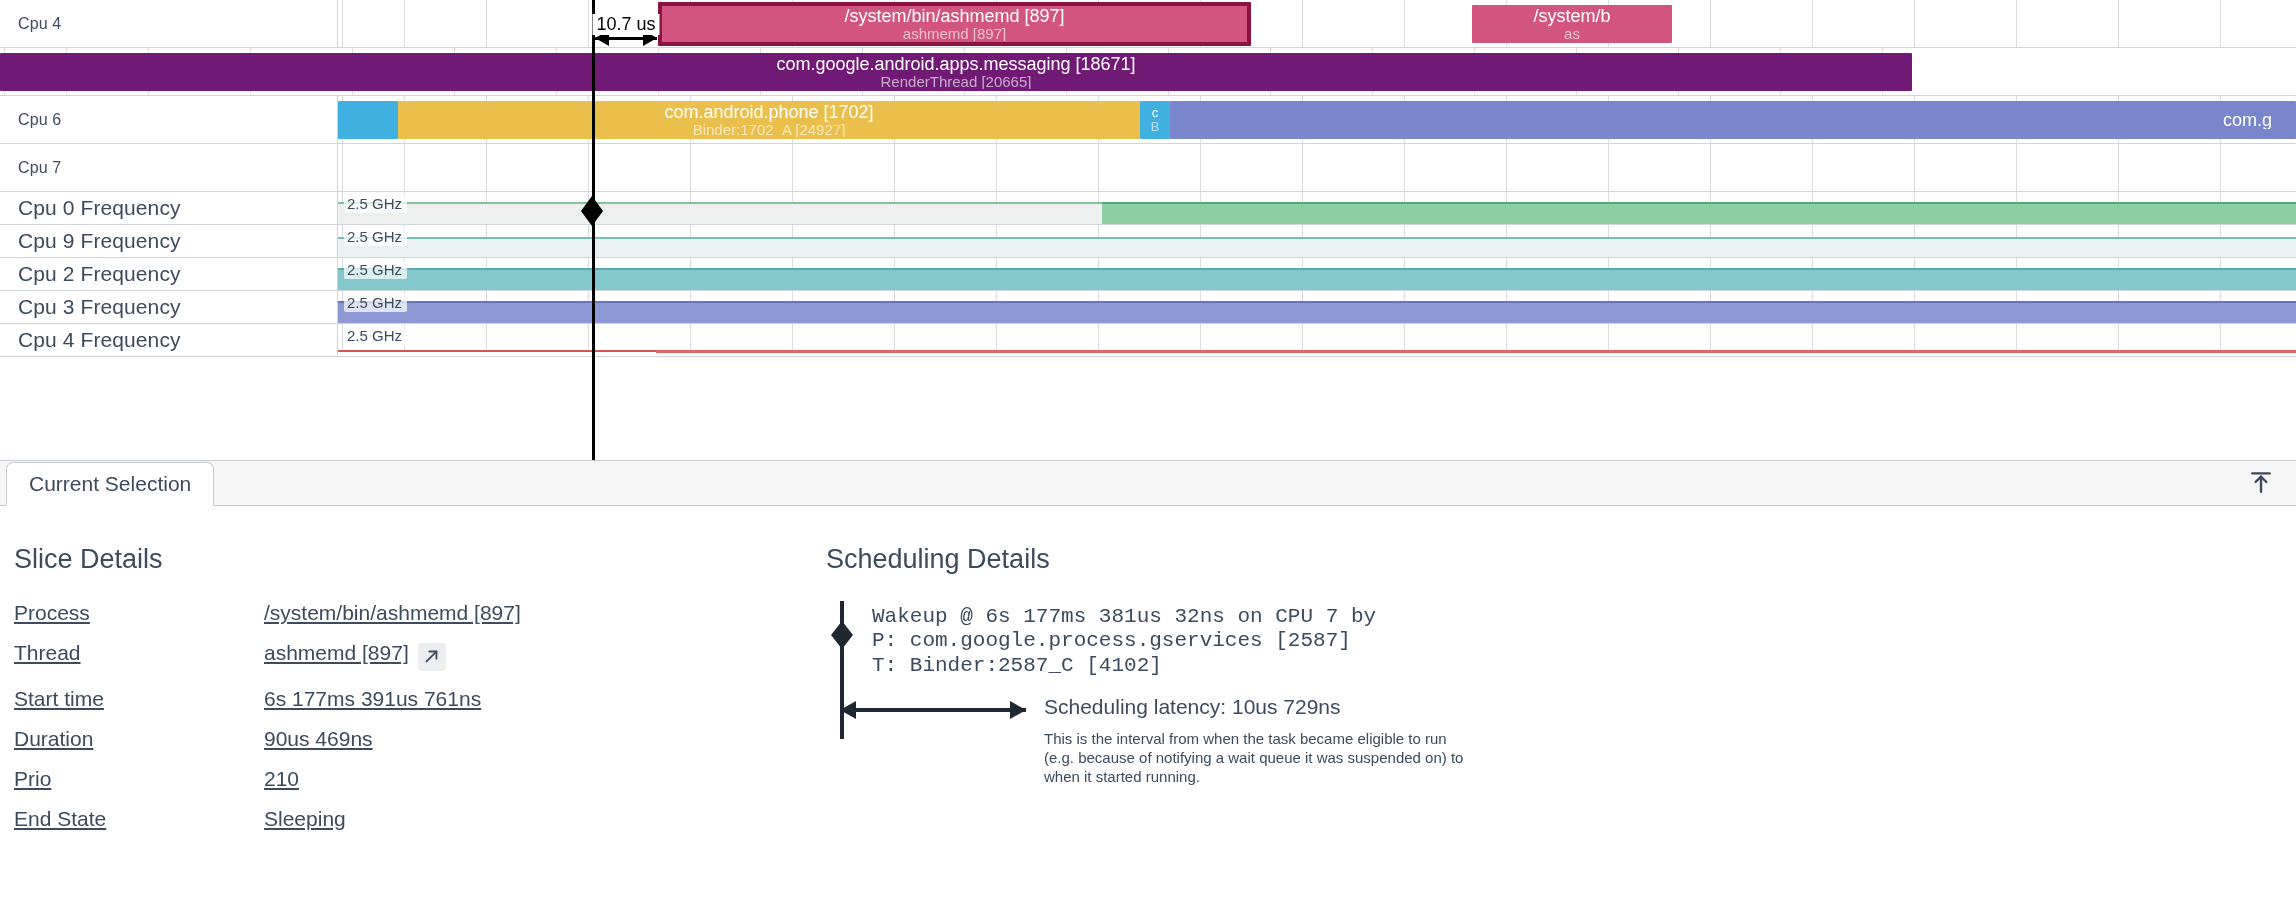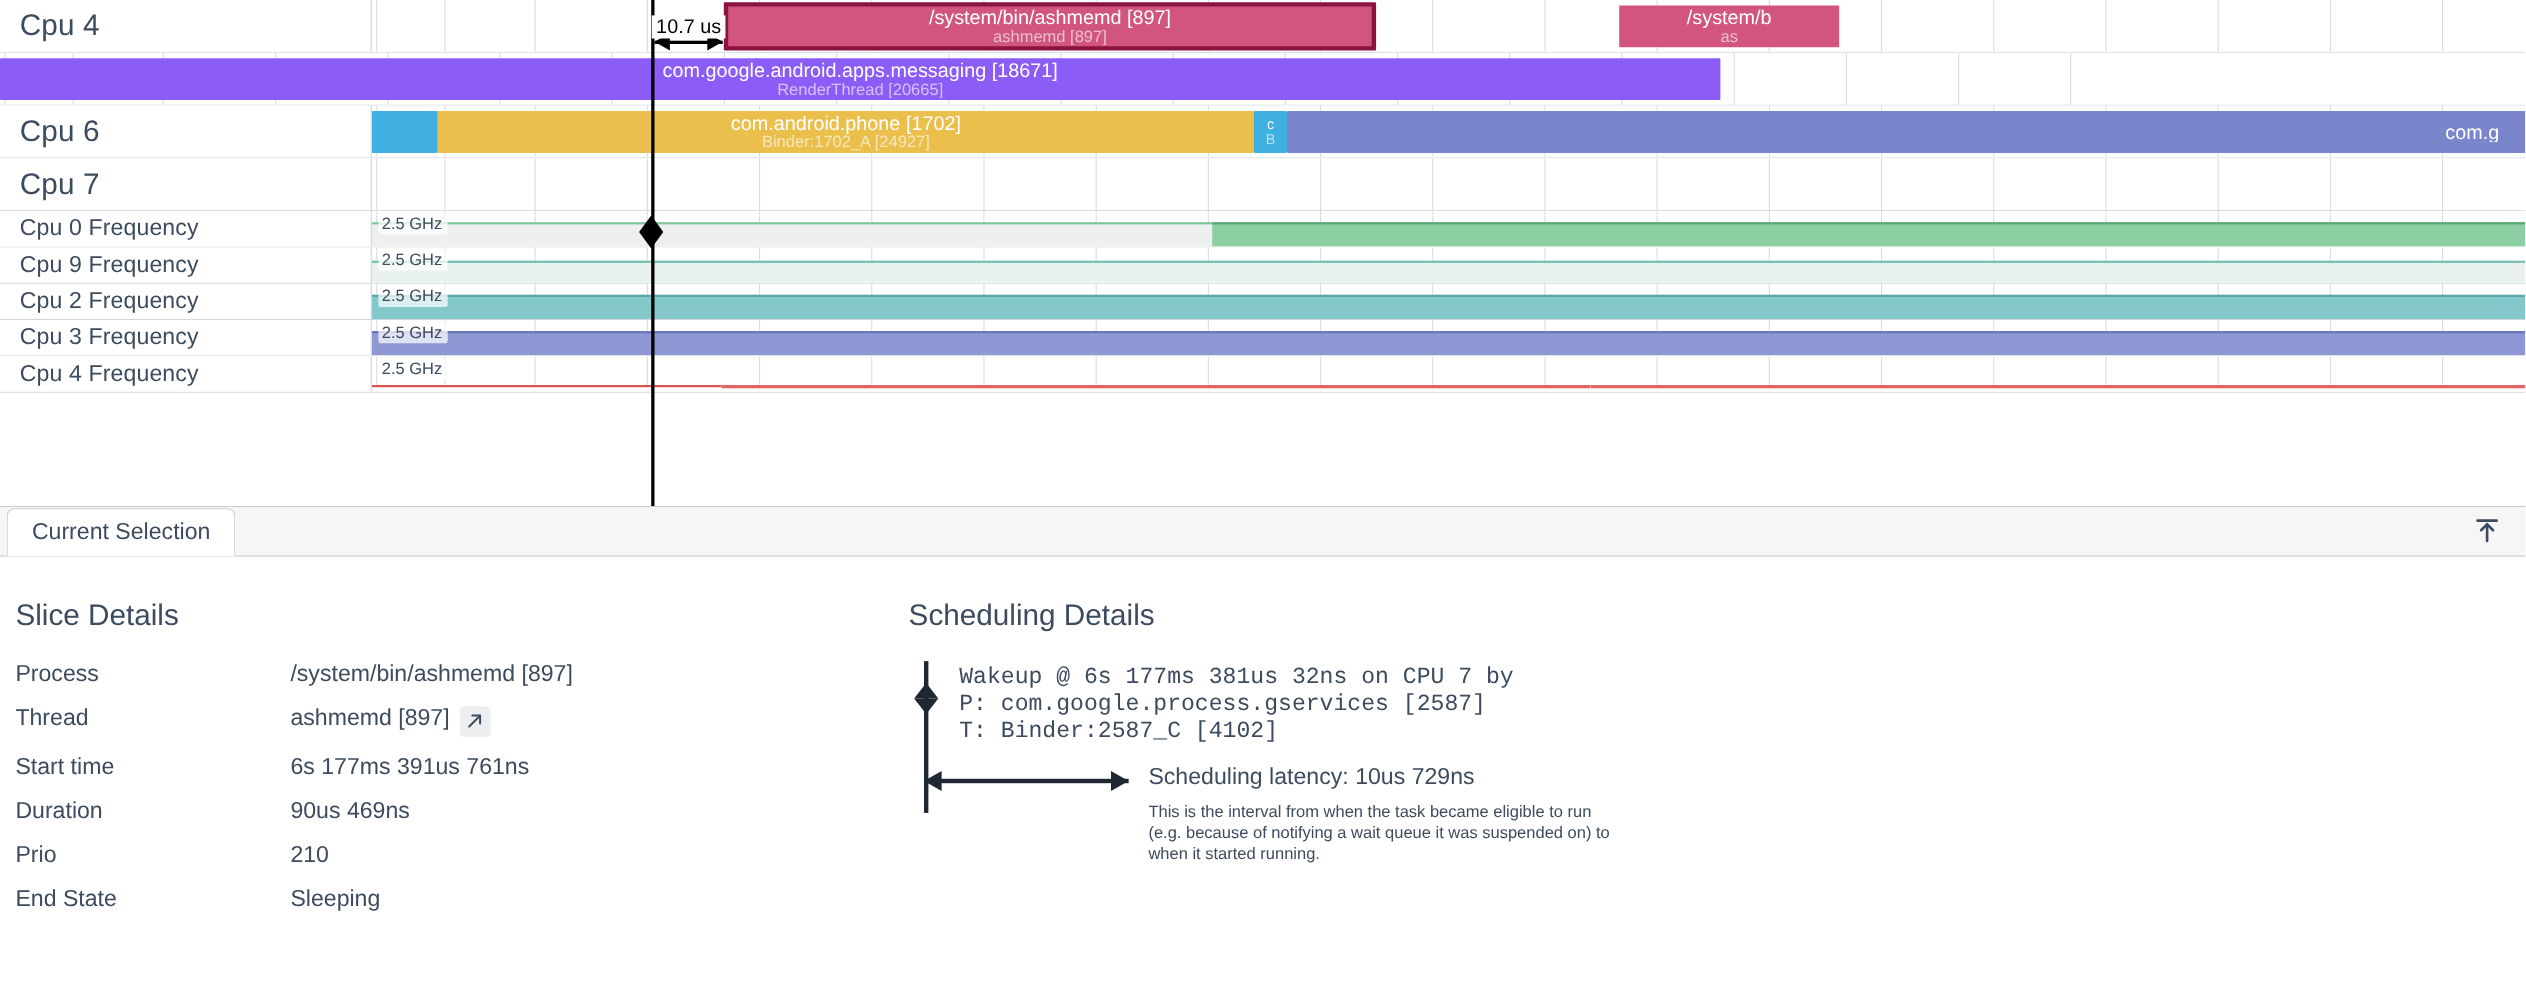--- a/index.html
+++ b/index.html
@@ -31,21 +31,21 @@
     width: 338px;
     min-width: 338px;
     display: flex;
     align-items: center;
     padding-left: 18px;
     border-right: 1px solid #cfd5da;
     background: #fff;
     z-index: 5;
   }
   .track-title {
-    font-size: 27px;
+    font-size: 16px;
     color: #3c4b5d;
     letter-spacing: .1px;
     white-space: nowrap;
   }
   .track-canvas {
     position: relative;
     flex: 1;
     overflow: hidden;
     background: #fff;
   }
@@ -209,20 +209,21 @@
   }
   .kv { display: table; border-collapse: collapse; }
   .kv-row { display: table-row; }
   .kv-k, .kv-v {
     display: table-cell;
     font-size: 21px;
     color: #3c4b5d;
     padding: 0 0 16px 0;
     vertical-align: top;
     white-space: nowrap;
+    text-decoration: underline;
   }
   .kv-k { width: 250px; }
   .kv-v { padding-left: 0; }
   .goto-btn {
     display: inline-flex;
     align-items: center; justify-content: center;
     width: 28px; height: 28px;
     margin-left: 9px;
     background: #eceef0;
     border-radius: 4px;
@@ -332,21 +333,21 @@
             <i style="left:1066px"></i>
           <i style="left:1168px"></i>
             <i style="left:1270px"></i>
             <i style="left:1372px"></i>
             <i style="left:1474px"></i>
           <i style="left:1576px"></i>
             <i style="left:1678px"></i>
             <i style="left:1780px"></i>
             <i style="left:1882px"></i>
         </div>
-        <div class="slice" style="left:0px;width:1564px;background:#8b5cf6">
+        <div class="slice" style="left:0px;width:1912px;background:#701a75">
           <span class="s-title">com.google.android.apps.messaging [18671]</span>
           <span class="s-sub">RenderThread [20665]</span>
         </div>
       </div>
     </div>
 
     <div class="track">
       <div class="track-shell">
         <span class="track-title">Cpu 6</span>
       </div>

